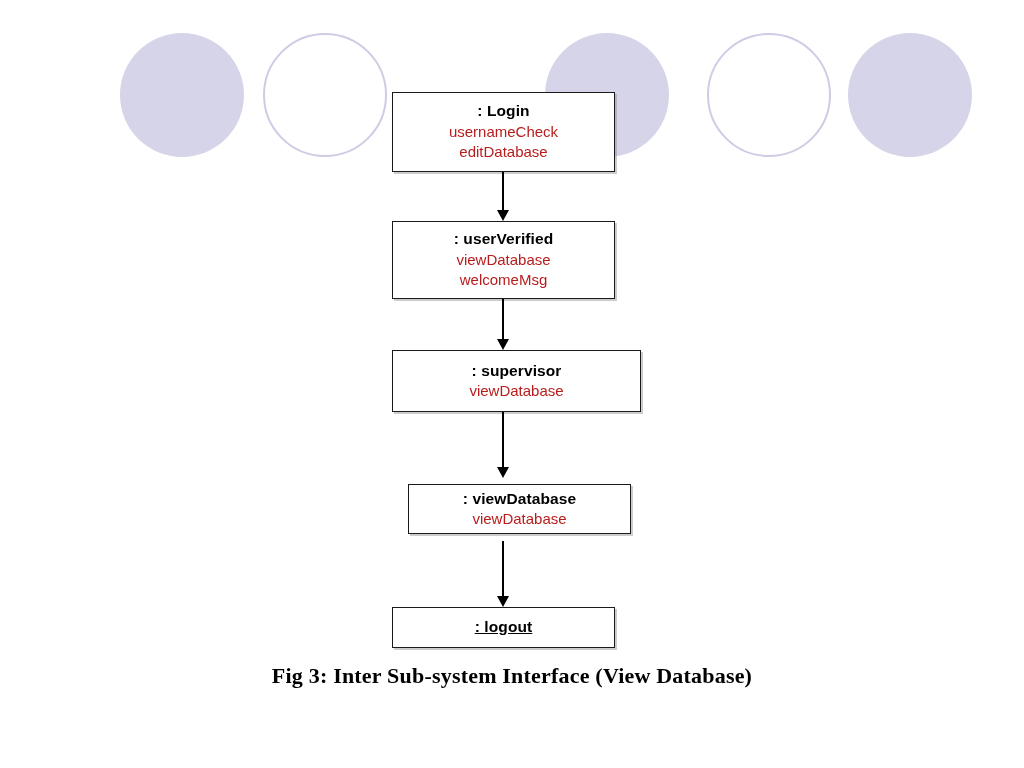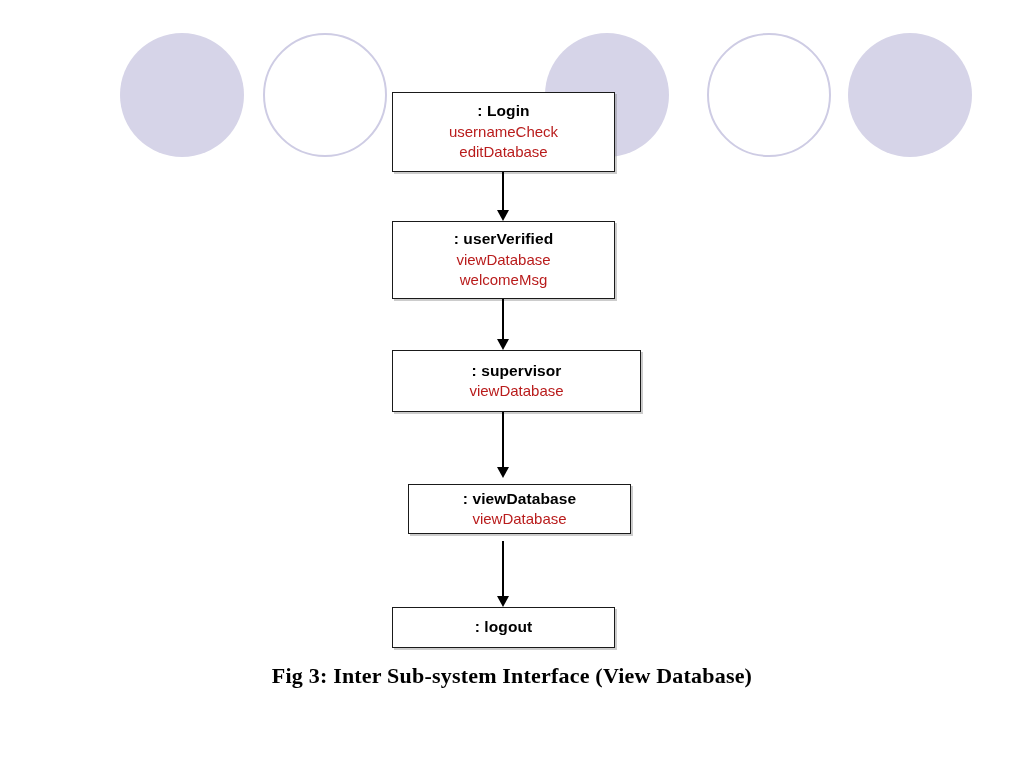--- a/index.html
+++ b/index.html
@@ -161,18 +161,18 @@
       <div class="node-attr">welcomeMsg</div>
     </div>
     <div class="uml-node" style="left: 392px; top: 350px; width: 249px; height: 62px; border-color: rgb(26, 26, 26);">
       <div class="node-title">: supervisor</div>
       <div class="node-attr">viewDatabase</div>
     </div>
     <div class="uml-node" style="left: 408px; top: 478px; width: 223px; height: 50px; border-color: rgb(26, 26, 26); margin-top: 6px;">
       <div class="node-title">: viewDatabase</div>
       <div class="node-attr">viewDatabase</div>
     </div>
-    <div class="uml-node" style="left: 392px; top: 607px; width: 223px; height: 41px; border-color: rgb(26, 26, 26);">
+    <div class="uml-node" style="left: 392px; top: 607px; width: 223px; height: 41px; border-color: rgb(26, 26, 26); text-decoration: underline;">
       <div class="node-title">: logout</div>
     </div>
   </div>
 
 <div id="figure-caption">Fig 3: Inter Sub-system Interface (View Database)</div>
 
 </body></html>

